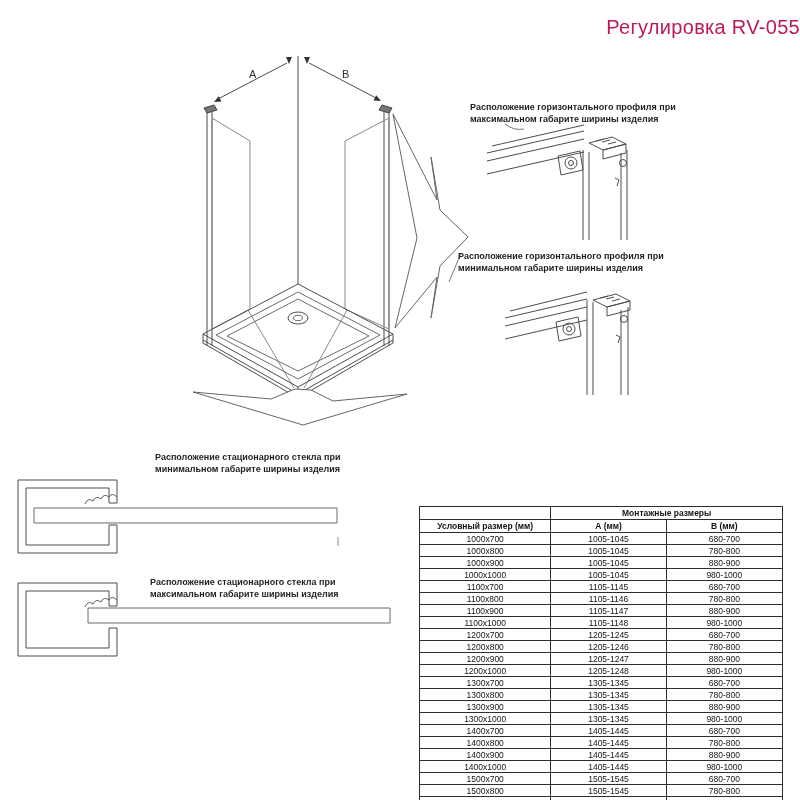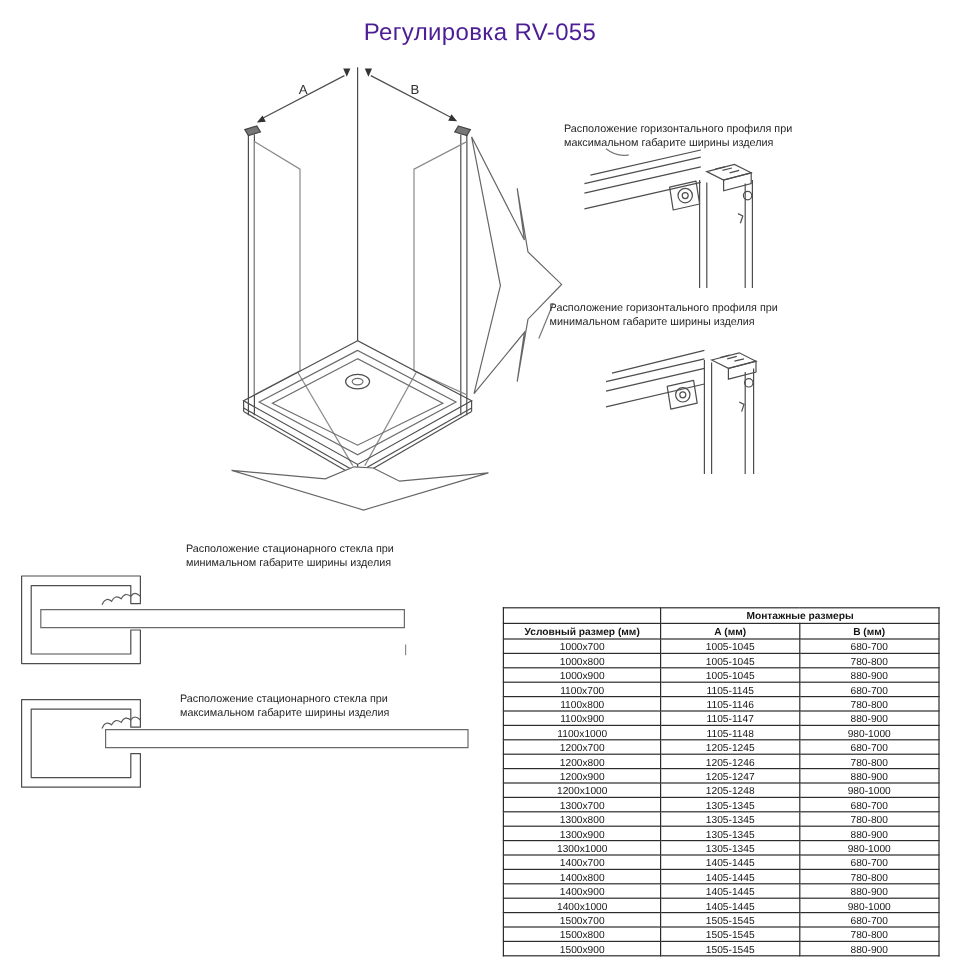--- a/index.html
+++ b/index.html
@@ -1,22 +1,22 @@
 <!DOCTYPE html>
 <html><head>
 <meta charset="utf-8">
 <style>
   html,body{margin:0;padding:0;background:#fff;}
   .page{position:relative;width:800px;height:800px;background:#fff;overflow:hidden;
         font-family:"Liberation Sans",sans-serif;color:#1b1b1b;}
-  .title{position:absolute;left:0;right:0;top:16px;text-align:center;
-         font-size:20px;font-weight:400;letter-spacing:.3px;color:#4c1d95;}
+  .title{position:absolute;left:0;right:0;top:16px;text-align:right;
+         font-size:20px;font-weight:400;letter-spacing:.3px;color:#be185d;}
   svg.art{position:absolute;left:0;top:0;width:800px;height:800px;}
   svg.art *{vector-effect:non-scaling-stroke;}
-  .caption{position:absolute;font-size:9px;font-weight:400;line-height:11.5px;color:#1f1f1f;}
+  .caption{position:absolute;font-size:9px;font-weight:700;line-height:11.5px;color:#1f1f1f;}
   .cap1{left:470px;top:102px;width:215px;}
   .cap2{left:458px;top:251px;width:215px;}
   .cap3{left:155px;top:452px;width:200px;}
   .cap4{left:150px;top:577px;width:200px;}
   .dims{position:absolute;left:419px;top:506px;}
   table.dims-t{border-collapse:collapse;table-layout:fixed;width:364px;
                font-size:8.5px;color:#141414;}
   table.dims-t td,table.dims-t th{border:1px solid #2c2c2c;padding:0;height:11px;
                text-align:center;vertical-align:middle;line-height:10px;
                white-space:nowrap;overflow:hidden;}
@@ -187,20 +187,25 @@
             <td>1000x800</td>
             <td>1005-1045</td>
             <td>780-800</td>
           </tr>
           <tr>
             <td>1000x900</td>
             <td>1005-1045</td>
             <td>880-900</td>
           </tr>
           <tr>
+            <td>1000x1000</td>
+            <td>1005-1045</td>
+            <td>980-1000</td>
+          </tr>
+          <tr>
             <td>1100x700</td>
             <td>1105-1145</td>
             <td>680-700</td>
           </tr>
           <tr>
             <td>1100x800</td>
             <td>1105-1146</td>
             <td>780-800</td>
           </tr>
           <tr>

